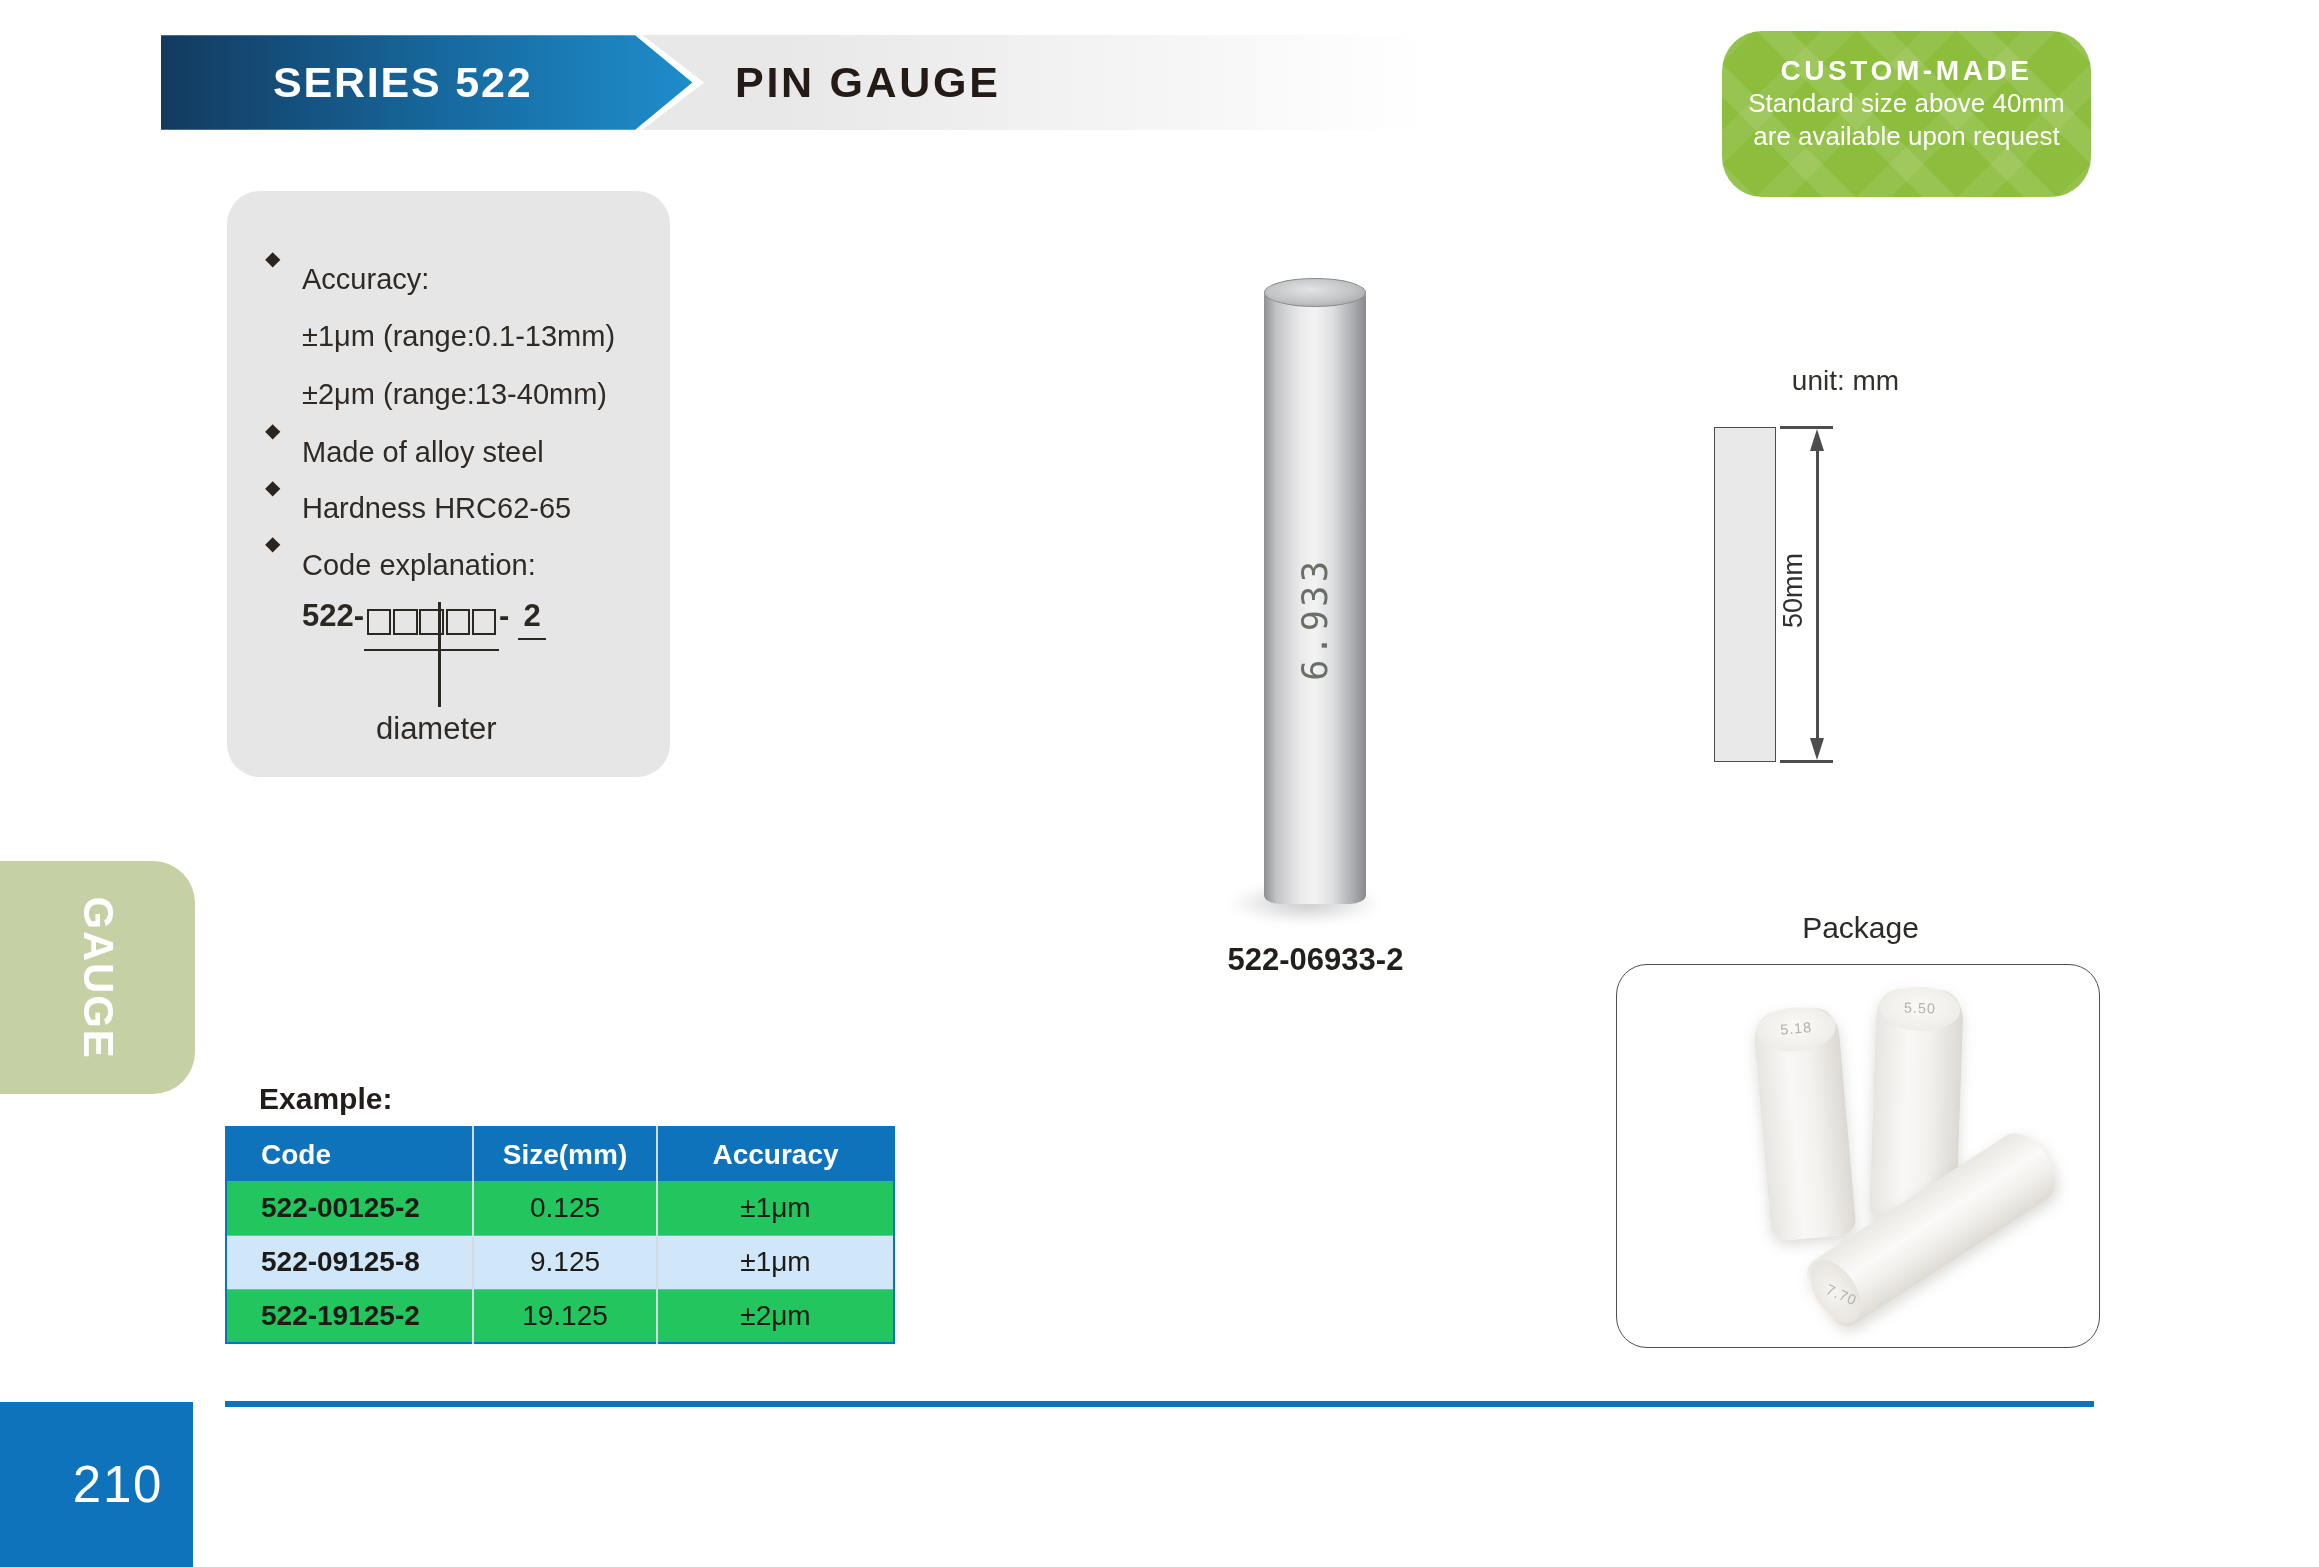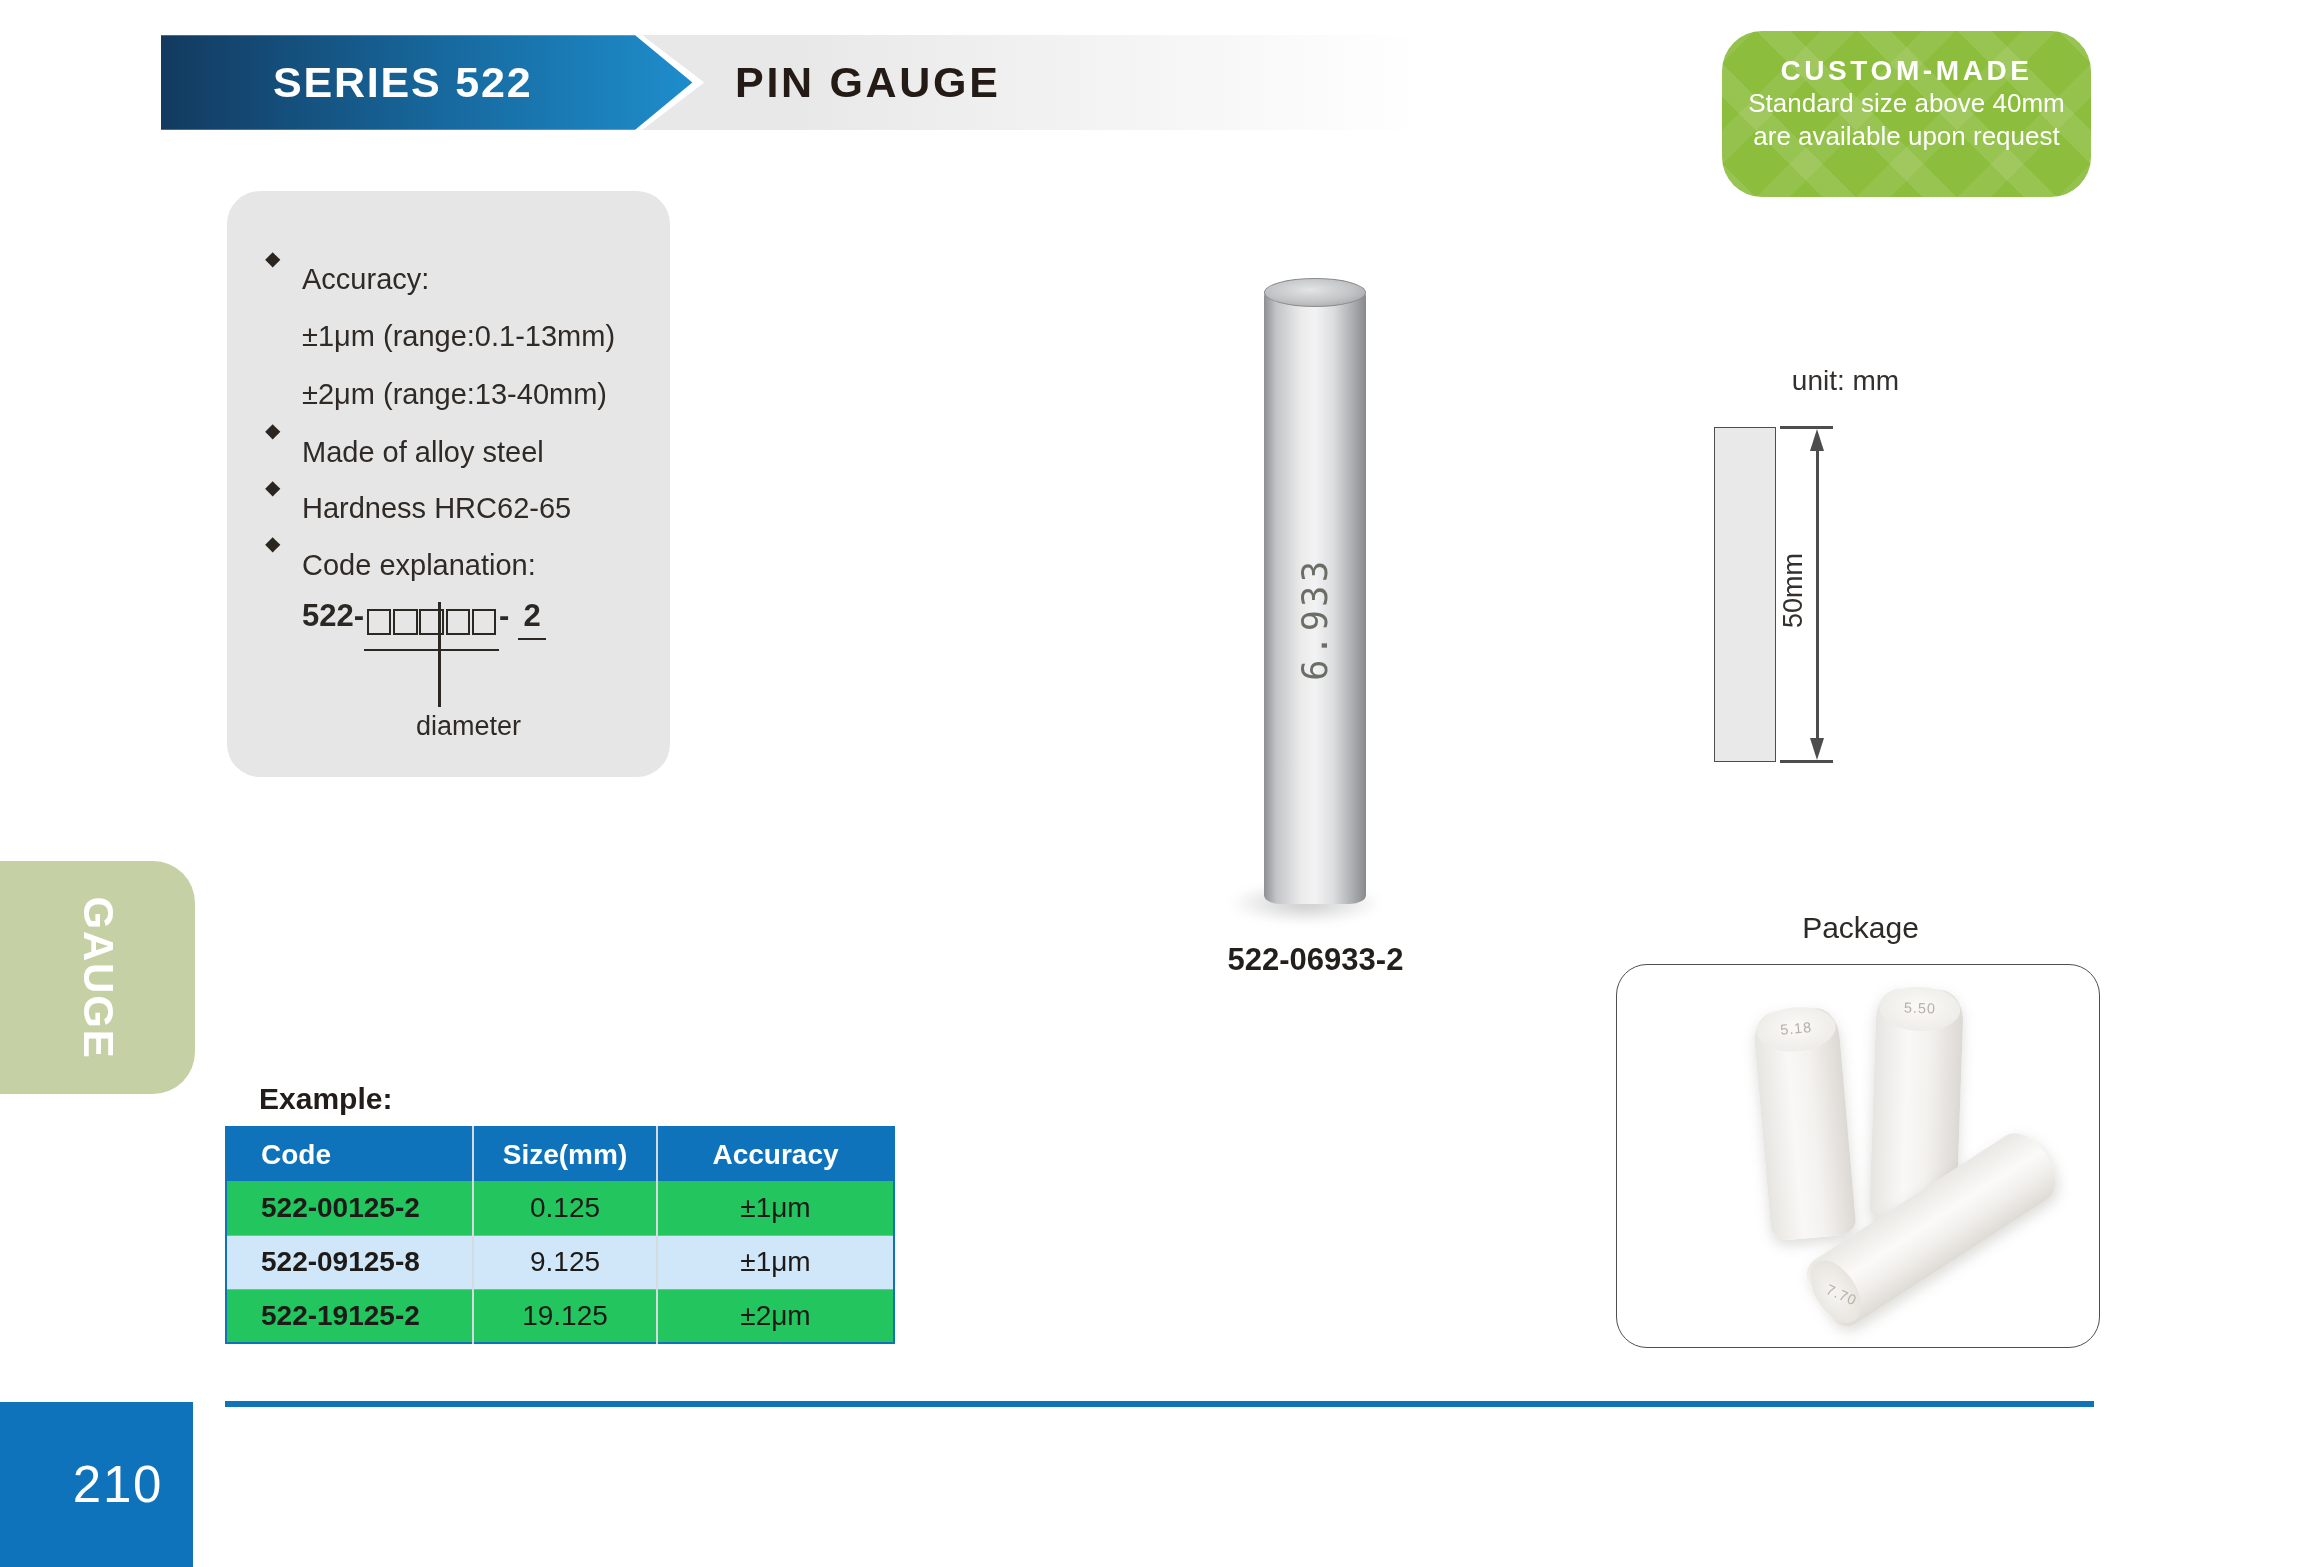--- a/index.html
+++ b/index.html
@@ -30,21 +30,21 @@
   
   .features-box { position:absolute; left:227px; top:191px; width:443px; height:586px;
     background:#e6e6e7; border-radius:33px; }
   .feat-line { position:absolute; left:75px; font-size:29px; color:#2f2a26; white-space:nowrap;margin-top:23px; }
   .feat-bullet { position:absolute; left:38px; font-size:20px; color:#2b2520; }
   .code-line { position:absolute; left:75px; top:407px; font-size:31px; font-weight:bold; color:#2b2723; white-space:nowrap; }
   .code-boxes { display:inline-block; border-bottom:2.7px solid #2b2723; padding:0 1.8px 6.4px 1.8px; vertical-align:-9px; }
   .code-box { display:inline-block; width:24.5px; height:26px; border:2.7px solid #2b2723; background:#e6e6e7; margin:0 0.9px; }
   .code-two { display:inline-block; border-bottom:2.7px solid #2b2723; padding:0 5.5px 3.6px 5.5px; }
   .code-vline { position:absolute; left:211px; top:411px; width:2.7px; height:105px; background:#2b2723; }
-  .code-diameter { position:absolute; left:149px; top:520px; width:145px; text-align:right; font-size:27px; color:#2f2a26; }
+  .code-diameter { position:absolute; left:149px; top:520px; width:145px; text-align:left; font-size:31px; color:#2f2a26; }
 
   
   .pin-wrap { position:absolute; left:1259px; top:278px; width:111px; height:642px; }
   .pin-shadow { position:absolute; left:-31px; top:604px; width:155px; height:42px; border-radius:50%;
     background:radial-gradient(ellipse at center, rgba(60,60,62,0.28) 0%, rgba(60,60,62,0) 70%); filter:blur(4.5px); }
   .pin-body { position:absolute; left:4.5px; top:12.7px; width:102px; height:613px;
     background:linear-gradient(90deg,#8e8f92 0%, #c3c4c6 12%, #ebebec 36%, #f3f3f4 50%, #dcdddf 68%, #a9aaad 88%, #88898c 100%);
     border-radius:5.5px 5.5px 16.4px 16.4px / 5.5px 5.5px 9px 9px; }
   .pin-cap { position:absolute; left:4.5px; top:0; width:102px; height:29px; border-radius:50%;
     background:radial-gradient(ellipse at 45% 40%, #e3e4e6 0%, #c2c3c5 55%, #96979a 100%);

